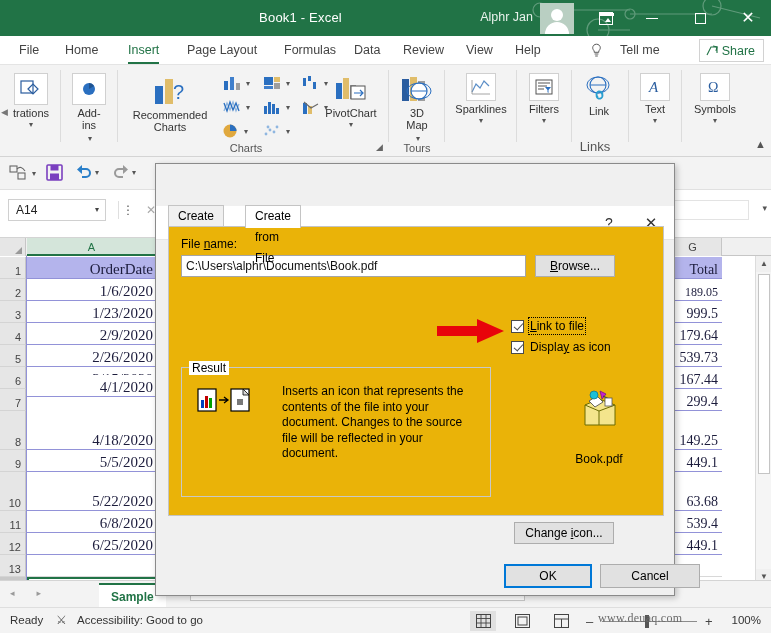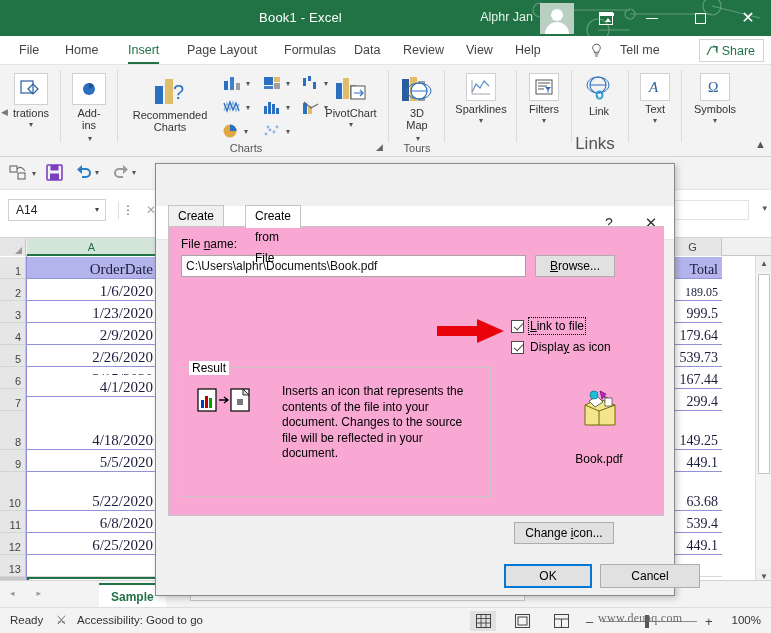--- a/index.html
+++ b/index.html
@@ -301,21 +301,21 @@
   }
   .dtabs { position: absolute; left: 12px; top: 41px; height: 22px; }
   .dtab {
     position: absolute; top: 0; height: 22px; line-height: 21px; padding: 0 9px;
     font-size: 12px; color: #000; background: #f0f0f0;
     border: 1px solid #c4c4c4; border-bottom: none;
   }
   .dtab.active { background: #fff; z-index: 3; height: 23px; }
   .dpanel {
     position: absolute; left: 12px; top: 62px; width: 496px; height: 290px;
-    background: #f9a8d4; border: 1px solid #c4c4c4;
+    background: #eab308; border: 1px solid #c4c4c4;
   }
   .lbl { position: absolute; font-size: 12px; color: #000; }
   .u { text-decoration: underline; }
   .fname-input {
     position: absolute; left: 12px; top: 28px; width: 345px; height: 22px;
     border: 1px solid #a5a5a5; background: #fff;
     font-size: 12px; color: #111; line-height: 20px; padding-left: 4px;
     font-family: "Liberation Sans", sans-serif;
   }
   .btn {
@@ -580,21 +580,21 @@
     <div class="ritem" style="left:575px; top:8px; width:48px;">
       <div class="ibox" style="width:34px;height:30px;">
         <svg width="26" height="26" viewBox="0 0 26 26">
           <circle cx="12" cy="10" r="8" fill="none" stroke="#2a6fc0" stroke-width="1.1"></circle>
           <path d="M4 10 h16 M12 2 a11 8 0 0 1 0 16 a11 8 0 0 1 0 -16" fill="none" stroke="#2a6fc0" stroke-width="1"></path>
           <path d="M11 19 a3 3 0 1 0 4 -1 M16 21 a3 3 0 1 0 -4 1" fill="none" stroke="#2a9fd0" stroke-width="1.8"></path>
         </svg>
       </div>
       <span class="cap">Link</span>
     </div>
-    <div class="glabel" style="position:absolute;left:560px;bottom:2px;width:70px;text-align:center;font-size:17px;color:#555;">Links</div>
+    <div class="glabel" style="position:absolute;left:560px;bottom:2px;width:70px;text-align:center;font-size:13px;color:#555;">Links</div>
     <div class="rsep" style="left:628px"></div>
 
     <div class="ritem" style="left:631px; top:8px; width:48px;">
       <div class="ibox" style="width:30px;height:28px;border-color:#d0d0d0;background:#fff;">
         <svg width="18" height="18" viewBox="0 0 18 18">
           <text x="3" y="14" font-size="15" font-style="italic" fill="#2a5d9f" font-family="Liberation Serif, serif">A</text>
         </svg>
       </div>
       <span class="cap">Text</span>
       <div class="chev">▾</div>

